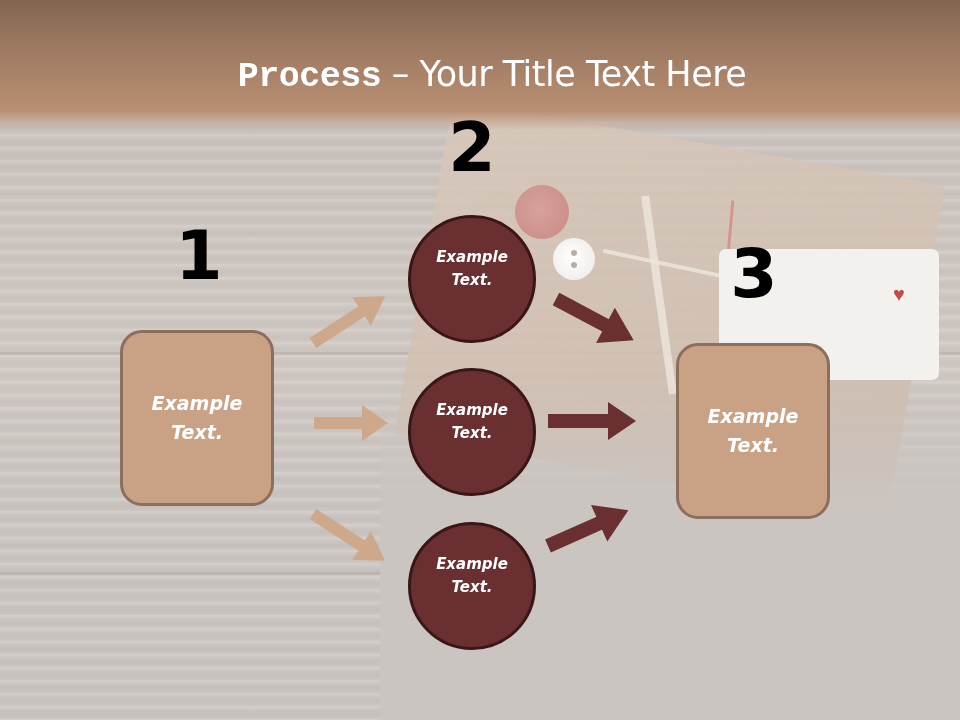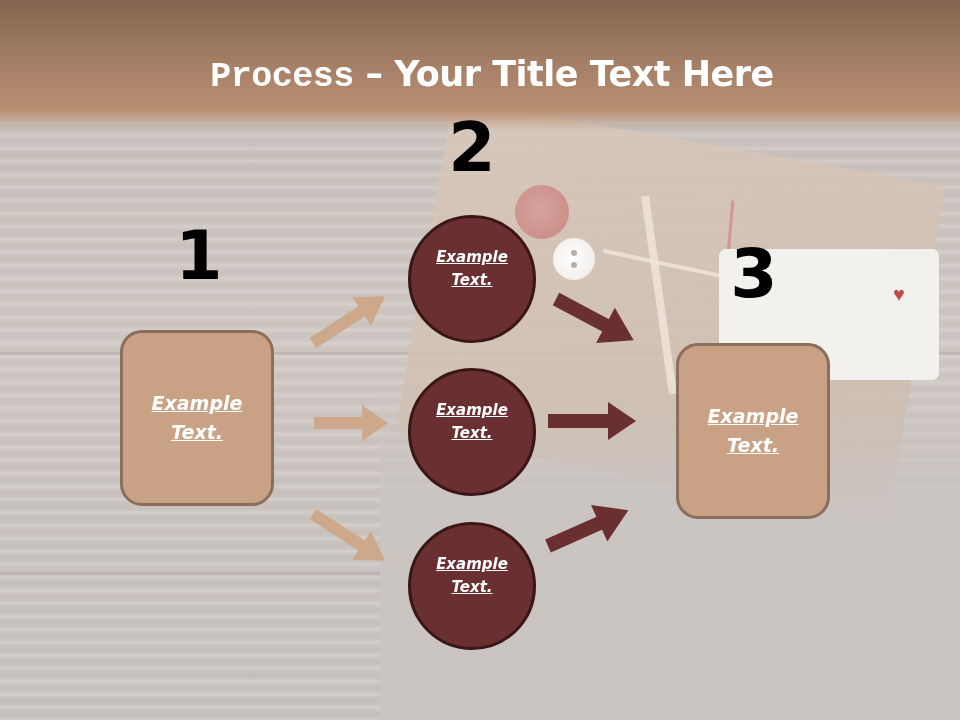--- a/index.html
+++ b/index.html
@@ -56,21 +56,21 @@
     .header {
       position: absolute; left: 0; top: 0; width: 960px; height: 130px;
       background: linear-gradient(180deg, #836650 0%, #9f7b63 40%, #b98f72 85%, rgba(185,143,114,0) 100%);
     }
     .title {
       position: absolute; left: 0; top: 52px; width: 984px; text-align: center;
       color: #ffffff; font-size: 35px; line-height: 44px;
       font-family: "DejaVu Sans", "Liberation Sans", sans-serif; letter-spacing: -0.5px;
     }
     .title b { font-weight: bold; font-family: Liberation Mono, monospace; }
-    .title .rest { font-weight: bold; }
+    .title .rest { font-weight: normal; }
 
     .step-number {
       position: absolute; color: #000; font-weight: bold; font-size: 68px; line-height: 68px;
       font-family: "DejaVu Sans", "Liberation Sans", sans-serif; width: 80px; text-align: center;
     }
 
     .box {
       position: absolute; width: 154px; height: 176px; border-radius: 22px;
       background: #c9a286; border: 3px solid #8c6e5c; box-sizing: border-box;
       display: flex; align-items: center; justify-content: center; text-align: center;
@@ -78,21 +78,21 @@
       font-family: "DejaVu Sans", "Liberation Sans", sans-serif;
     }
     .circle {
       position: absolute; width: 128px; height: 128px; border-radius: 50%;
       background: #6a2f30; border: 3px solid #3a1616; box-sizing: border-box;
       display: flex; align-items: center; justify-content: center; text-align: center;
       color: #fff; font-style: italic; font-weight: bold; font-size: 15px; line-height: 23px;
       font-family: "DejaVu Sans", "Liberation Sans", sans-serif;
       padding-bottom: 20px;
     }
-    .txt { white-space: pre-line; text-decoration: underline; }
+    .txt { white-space: pre-line; }
     svg.arrows { position: absolute; left: 0; top: 0; }
   </style>
 </head>
 <body>
 
 <div class="slide">
   <div class="wood">
     <div class="plank-line" style="top:232px"></div>
     <div class="plank-line" style="top:452px"></div>
   </div>

